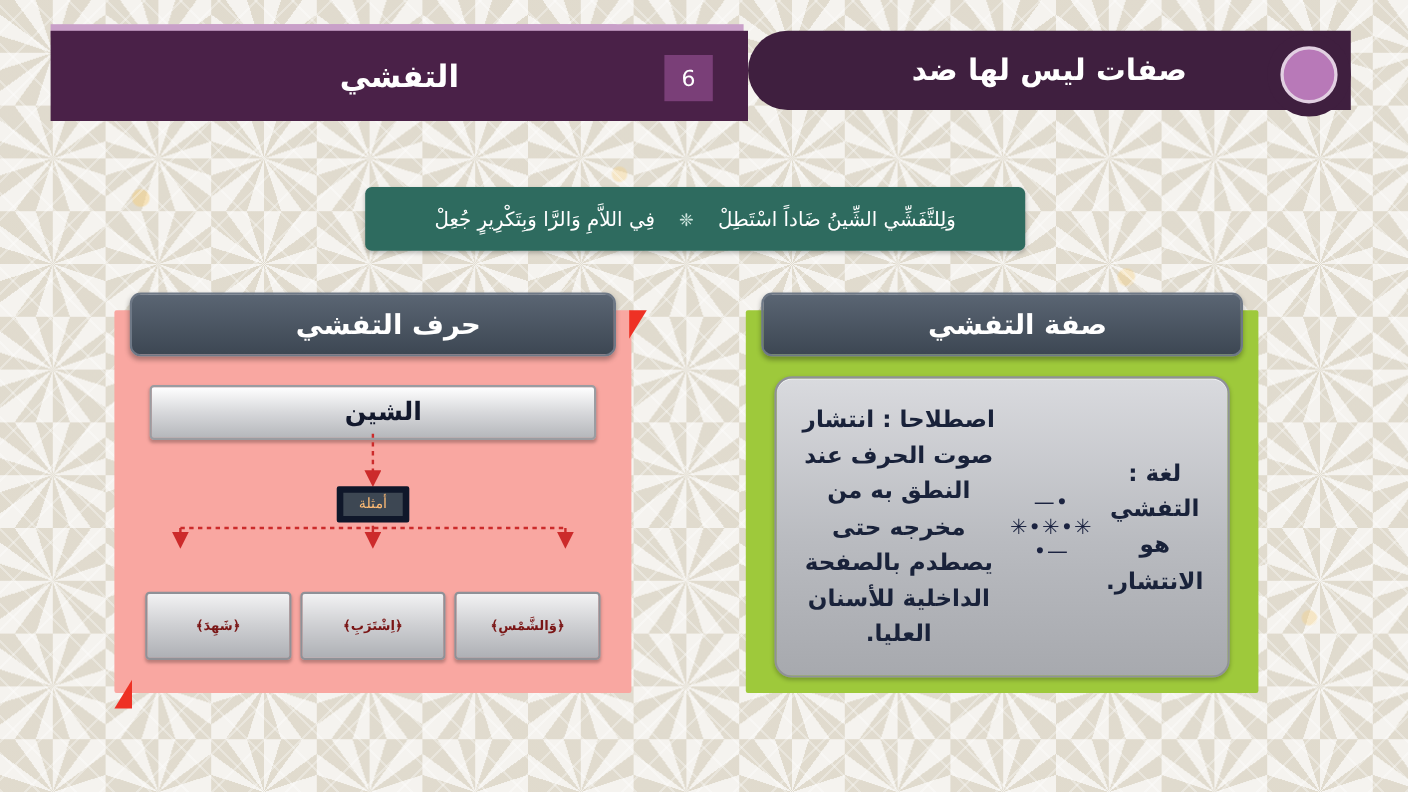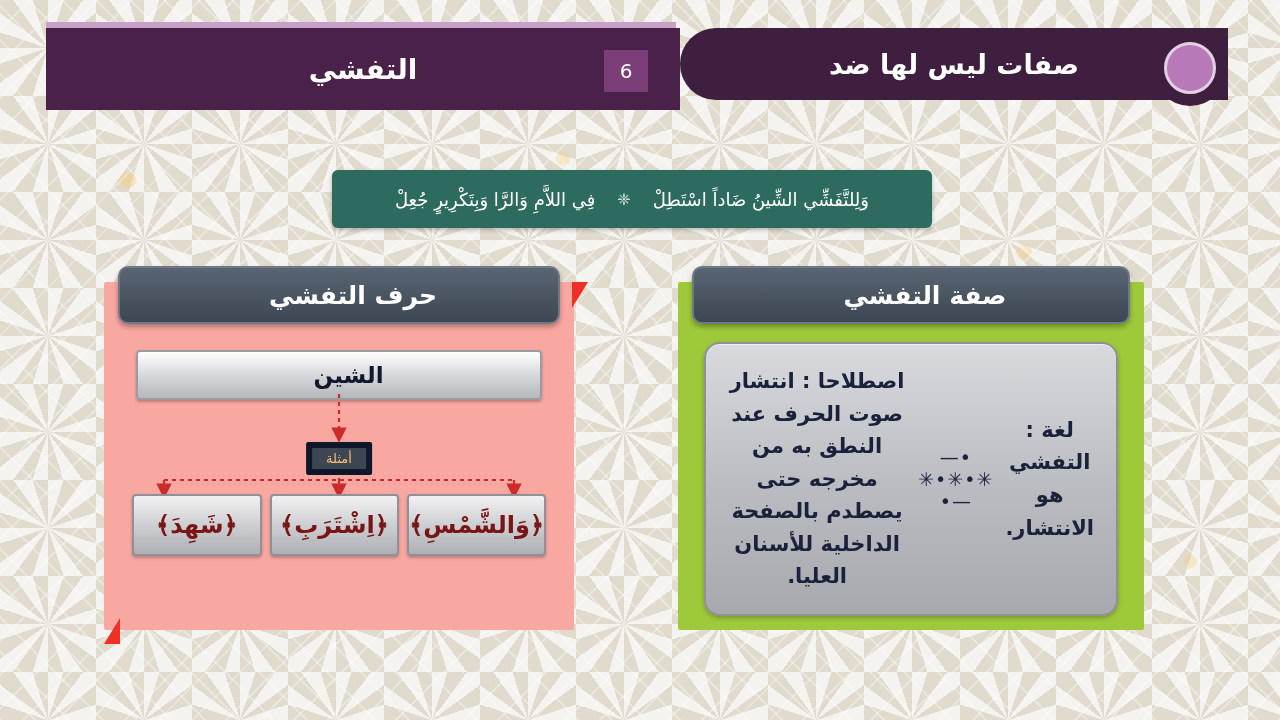--- a/index.html
+++ b/index.html
@@ -295,24 +295,25 @@
   }
   .ex-box {
     flex: 1;
     height: 58px;
     background: linear-gradient(180deg, #f2f2f3 0%, #cfd0d3 48%, #aeb0b5 100%);
     border: 2px solid #8f9197;
     border-radius: 4px;
     display: flex;
     align-items: center;
     justify-content: center;
-    font-size: 24px;
+    font-size: 12px;
     font-weight: bold;
     color: #7a1515;
     box-shadow: 0 2px 3px rgba(0,0,0,0.25);
+    margin-top: 44px;
   }
 </style>
 </head>
 <body>
 
 <div id="slide"></div>
 
 <div class="header-zone">
 
   <div class="right-banner-accent"></div>

